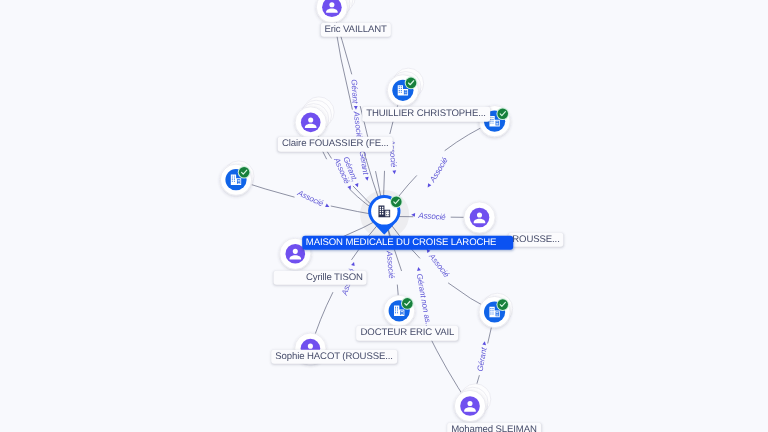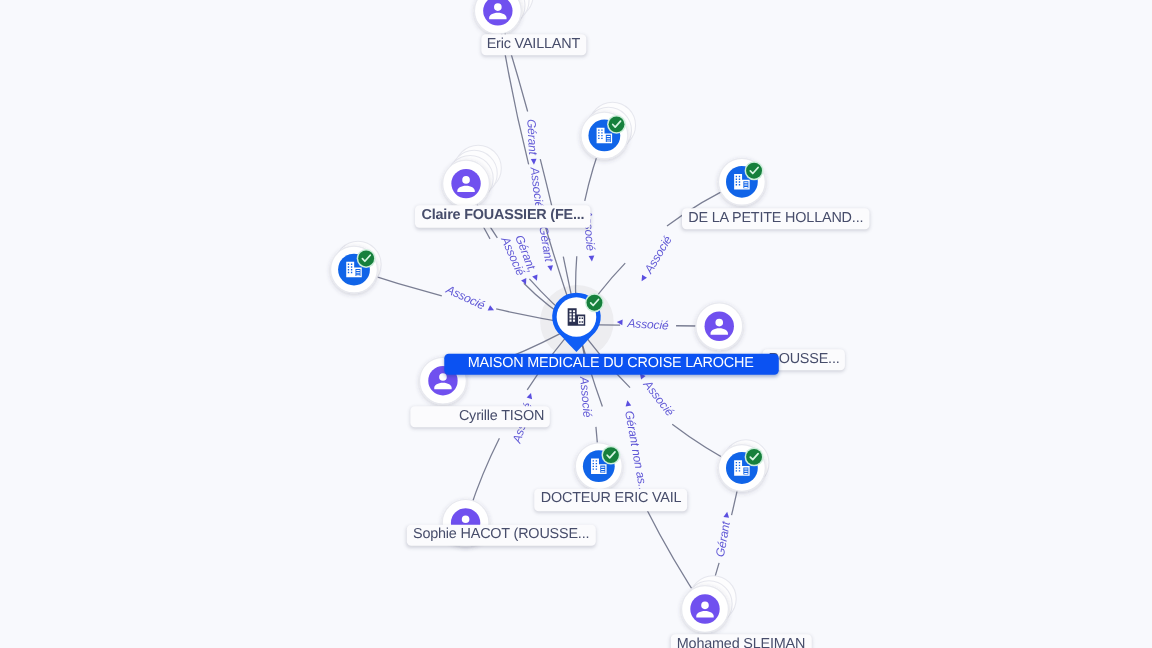--- a/index.html
+++ b/index.html
@@ -7,21 +7,21 @@
        font-family:"Liberation Sans",sans-serif;
        -webkit-font-smoothing:antialiased;text-rendering:geometricPrecision;}
   #stage{position:relative;width:768px;height:432px;background:#f8f9fd;overflow:hidden;}
   .layer{position:absolute;left:0;top:0;}
   #labels{position:absolute;left:0;top:0;width:768px;height:432px;margin-left:24px;}
   .nlabel{position:absolute;background:#fbfbfd;border-radius:3px;
           color:#474d6b;white-space:nowrap;padding:0 4px;
           box-shadow:0 1px 2.5px rgba(60,64,90,.20);
           font-size:9.6px;letter-spacing:-0.12px;line-height:14.4px;height:14.4px;
           transform:translate(-50%,-50%);}
-  .nlabel.sel{background:#0b52f2;color:#fff;padding:0 17px 0 16px;
+  .nlabel.sel{background:#0b52f2;color:#fff;padding:0 17px 0 4px;
               border-radius:3px;
               box-shadow:0 1px 2.5px rgba(20,60,140,.35);}
   .elabel{font-size:8.0px;fill:#6159d6;font-style:italic;font-weight:400;
           letter-spacing:-0.1px;font-family:"Liberation Sans",sans-serif;}
 </style>
 </head>
 <body>
 
 <div id="stage">
   <svg class="layer" id="gfx" width="768" height="432" viewBox="0 0 768 432">
@@ -250,22 +250,22 @@
           <g transform="translate(12,-9.5)">
             <circle cx="0" cy="0" r="6.3" fill="#cdeedb"></circle>
             <circle cx="0" cy="0" r="5.3" fill="#16803c"></circle>
             <path d="M-2.5,0.1 L-0.85,1.85 L2.7,-2.15" fill="none" stroke="#d7f5e3" stroke-width="1.15" stroke-linecap="round" stroke-linejoin="round"></path>
           </g>
         </g>
       </g>
   </svg>
   <div id="labels">
       <div class="nlabel" style="left: 331.6px; top: 29.9px;">Eric VAILLANT</div>
-      <div class="nlabel" style="left: 311.3px; top: 144.4px; font-weight: bold;">Claire FOUASSIER (FE...</div>
-      <div class="nlabel" style="left: 493.2px; top: 145.5px;">DE LA PETITE HOLLAND...</div>
+      <div class="nlabel" style="left: 402px; top: 114.4px;">THUILLIER CHRISTOPHE...</div>
+      <div class="nlabel" style="left: 311.3px; top: 144.4px;">Claire FOUASSIER (FE...</div>
       <div class="nlabel" style="left: 512px; top: 239.5px;">ROUSSE...</div>
       <div class="nlabel" style="left: 296.4px; top: 277.7px; padding-left: 32px;">Cyrille TISON</div>
       <div class="nlabel" style="left: 383.4px; top: 333.2px;">DOCTEUR ERIC VAIL</div>
       <div class="nlabel" style="left: 310.1px; top: 357px;">Sophie HACOT (ROUSSE...</div>
       <div class="nlabel" style="left: 470px; top: 430px;">Mohamed SLEIMAN</div>
       <div class="nlabel sel" style="left: 383.6px; top: 242.7px;">MAISON MEDICALE DU CROISE LAROCHE</div>
     </div>
 </div>
 
 </body></html>

